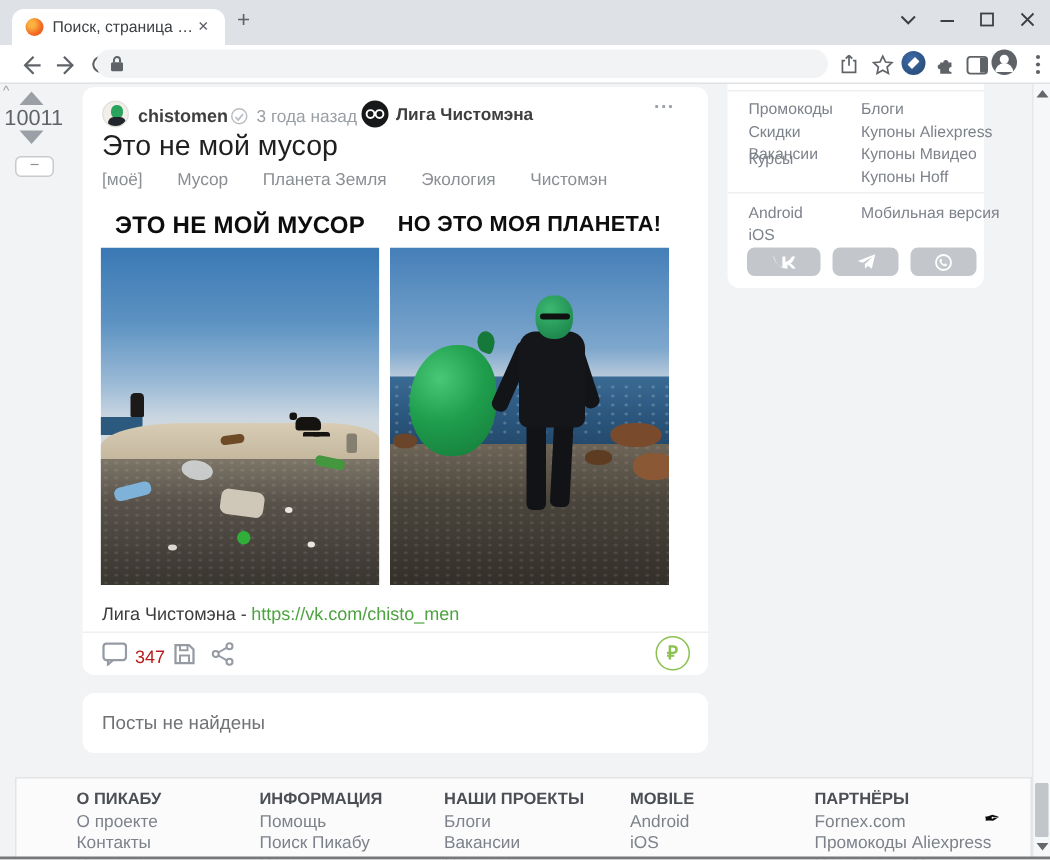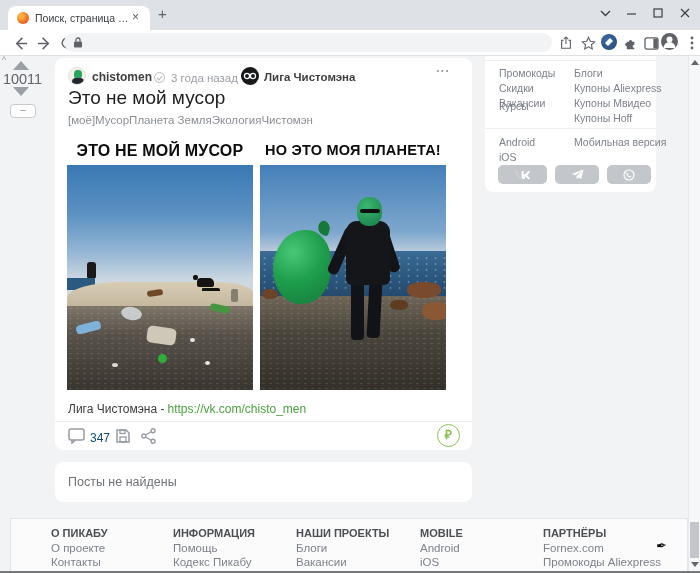--- a/index.html
+++ b/index.html
@@ -43,21 +43,21 @@
   .avatar .body{position:absolute;left:3px;top:10px;width:12px;height:8px;border-radius:4px 4px 0 0;background:#20262b;}
   .author{left:37px;top:12px;font-size:12px;font-weight:700;color:#3f3f3f;}
   .verified{left:99px;top:14px;width:11px;height:11px;border:1px solid #b9bec4;border-radius:50%;}
   .verified svg{position:absolute;left:1px;top:2px;}
   .post-time{left:116px;top:14px;font-size:11.5px;color:#9a9fa5;}
   .comm-icon{left:186px;top:9px;width:18px;height:18px;border-radius:50%;background:#17181a;}
   .comm-name{left:209px;top:13px;font-size:11.5px;font-weight:700;color:#3f3f3f;}
   .post-menu{left:381px;top:2px;width:24px;font-size:13px;font-weight:700;letter-spacing:1px;color:#9aa0a6;}
   .post-title{left:13px;top:29px;font-size:19px;font-weight:500;color:#1f1f1f;}
   .tags{left:13px;top:56px;width:390px;font-size:11.5px;color:#8a8f94;}
-  .tags span{margin-right:0;}
+  .tags span{margin-right:23px;}
 
   
   .meme-panel{top:77px;width:186px;height:255px;overflow:hidden;}
   .panel-left{left:12px;} .panel-right{left:205px;}
   .meme-cap{position:absolute;left:0;top:0;width:100%;height:30px;background:#fff;color:#0d0d0d;
     font-weight:800;text-align:center;line-height:31px;letter-spacing:.2px;}
   .cap-l{font-size:16px;} .cap-r{font-size:14.5px;}
   .photo{position:absolute;left:0;top:30px;width:186px;height:225px;overflow:hidden;}
   
   .lp-sky{position:absolute;inset:0;background:linear-gradient(180deg,#3a78b4 0%,#5c92c2 22%,#9ab9d6 40%,#c8d5e0 50%,#cfd8df 53%);}
@@ -105,21 +105,21 @@
   .p-bag{position:absolute;left:7%;top:29%;width:58px;height:74px;
     background:radial-gradient(circle at 35% 30%,#49c878 0%,#1f9e4d 45%,#157a39 100%);
     border-radius:58% 45% 52% 50%;}
   .p-bag-top{position:absolute;left:31%;top:25%;width:12px;height:14px;background:#157a39;border-radius:40% 60% 20% 60%;transform:rotate(18deg);}
 
   
   .source-row{left:13px;top:344px;font-size:12px;color:#3c3c3c;}
   .source-link{color:#4ca33f;text-decoration:none;margin-left:3px;}
   .post-divider{left:0;top:363px;width:417px;height:1px;background:#efefef;}
   .act-icon{top:370px;width:17px;height:17px;color:#969ba3;}
-  .comments-count{left:35px;top:373px;font-size:12px;color:#0c4a6e;}
+  .comments-count{left:35px;top:373px;font-size:12px;color:#b91c1c;}
   .ruble-btn{left:382px;top:366px;width:23px;height:23px;border:1.5px solid #8cc152;border-radius:50%;
     color:#8cc152;font-size:12.5px;font-weight:700;text-align:center;line-height:21px;}
 
   
   .empty-card{left:55px;top:406px;width:417px;height:40px;}
   .empty-text{left:13px;top:13px;font-size:12.5px;color:#6f7276;}
 
   
   .side-card{left:485px;top:0;width:171px;height:136px;border-radius:0 0 8px 8px;}
   .side-divider{position:absolute;left:0;width:171px;height:1px;background:#efefef;}
@@ -394,21 +394,21 @@
     <div class="abs footer">
       <div class="f-col" style="left:40px;">
         <div class="f-title">О ПИКАБУ</div>
         <div class="f-item" style="top:15px;">О проекте</div>
         <div class="f-item" style="top:29px;">Контакты</div>
         <div class="f-item" style="top:43px;">Реклама</div>
       </div>
       <div class="f-col" style="left:162px;">
         <div class="f-title">ИНФОРМАЦИЯ</div>
         <div class="f-item" style="top:15px;">Помощь</div>
-        <div class="f-item" style="top:29px;">Кодекс Пикабу</div>
+        <div class="f-item" style="top:29px;">Поиск Пикабу</div>
         <div class="f-item" style="top:43px;">Награды</div>
       </div>
       <div class="f-col" style="left:285px;">
         <div class="f-title">НАШИ ПРОЕКТЫ</div>
         <div class="f-item" style="top:15px;">Блоги</div>
         <div class="f-item" style="top:29px;">Вакансии</div>
         <div class="f-item" style="top:43px;">Промокоды</div>
       </div>
       <div class="f-col" style="left:409px;">
         <div class="f-title">MOBILE</div>

